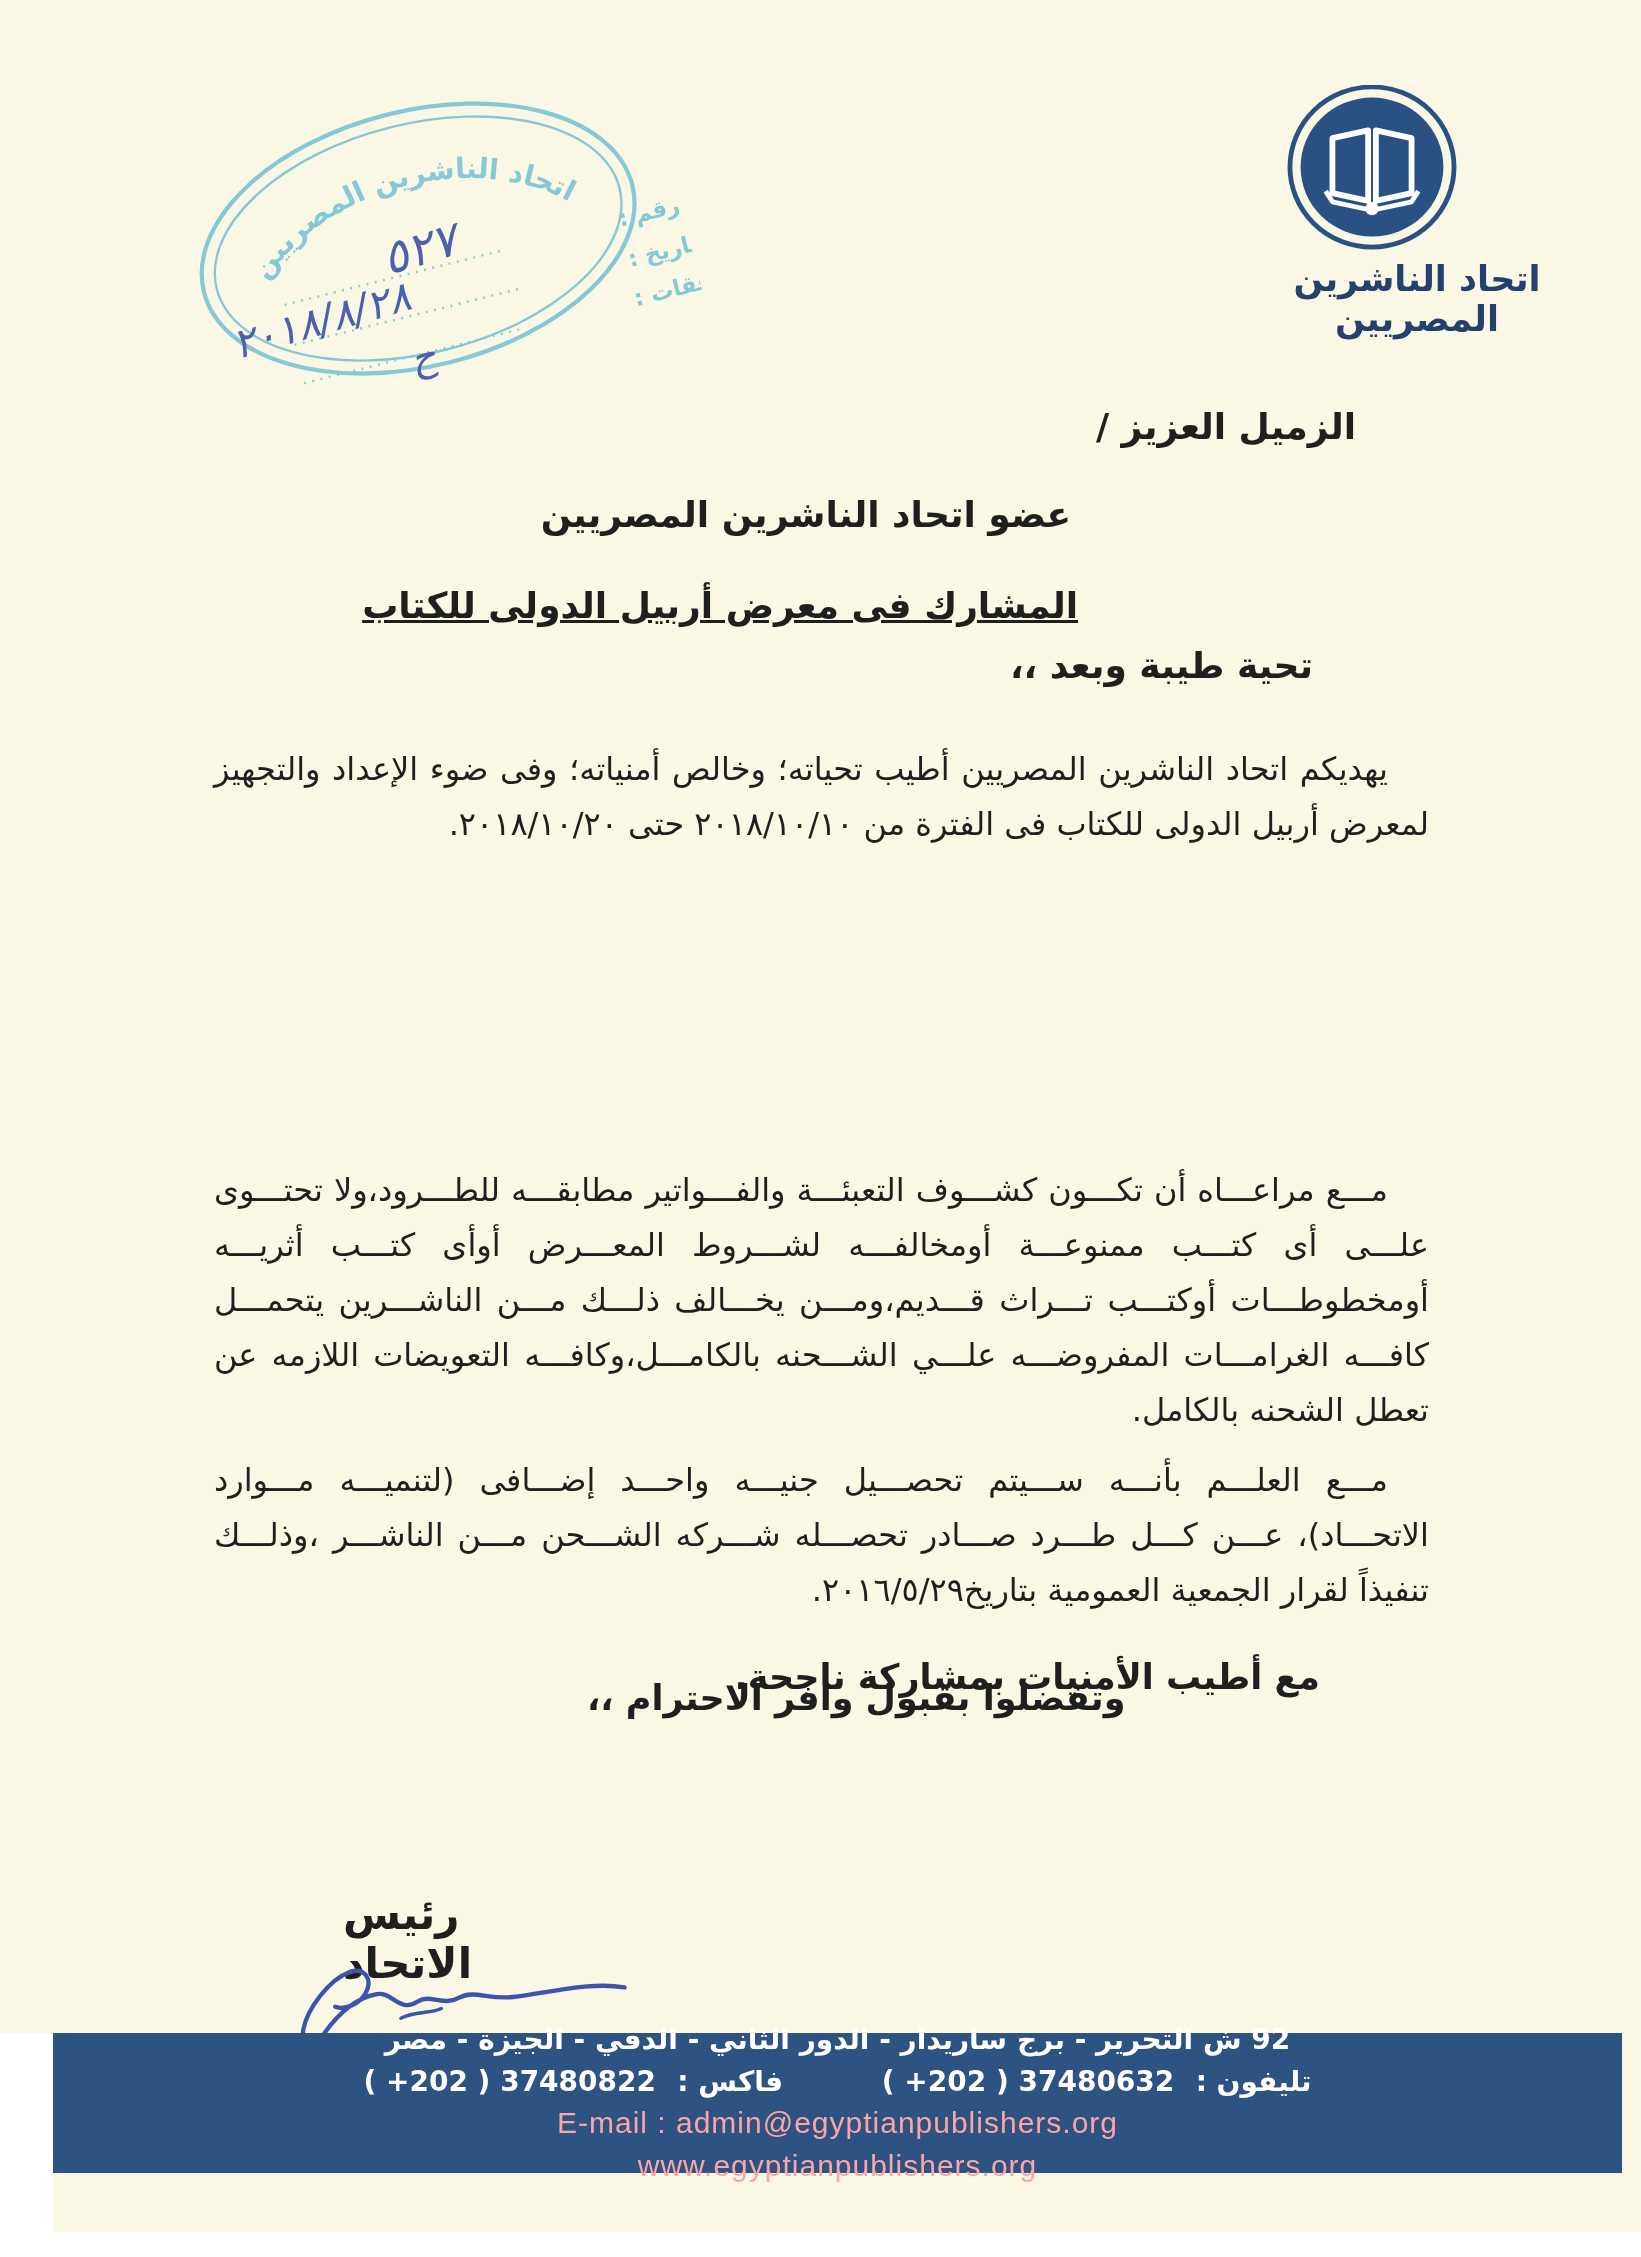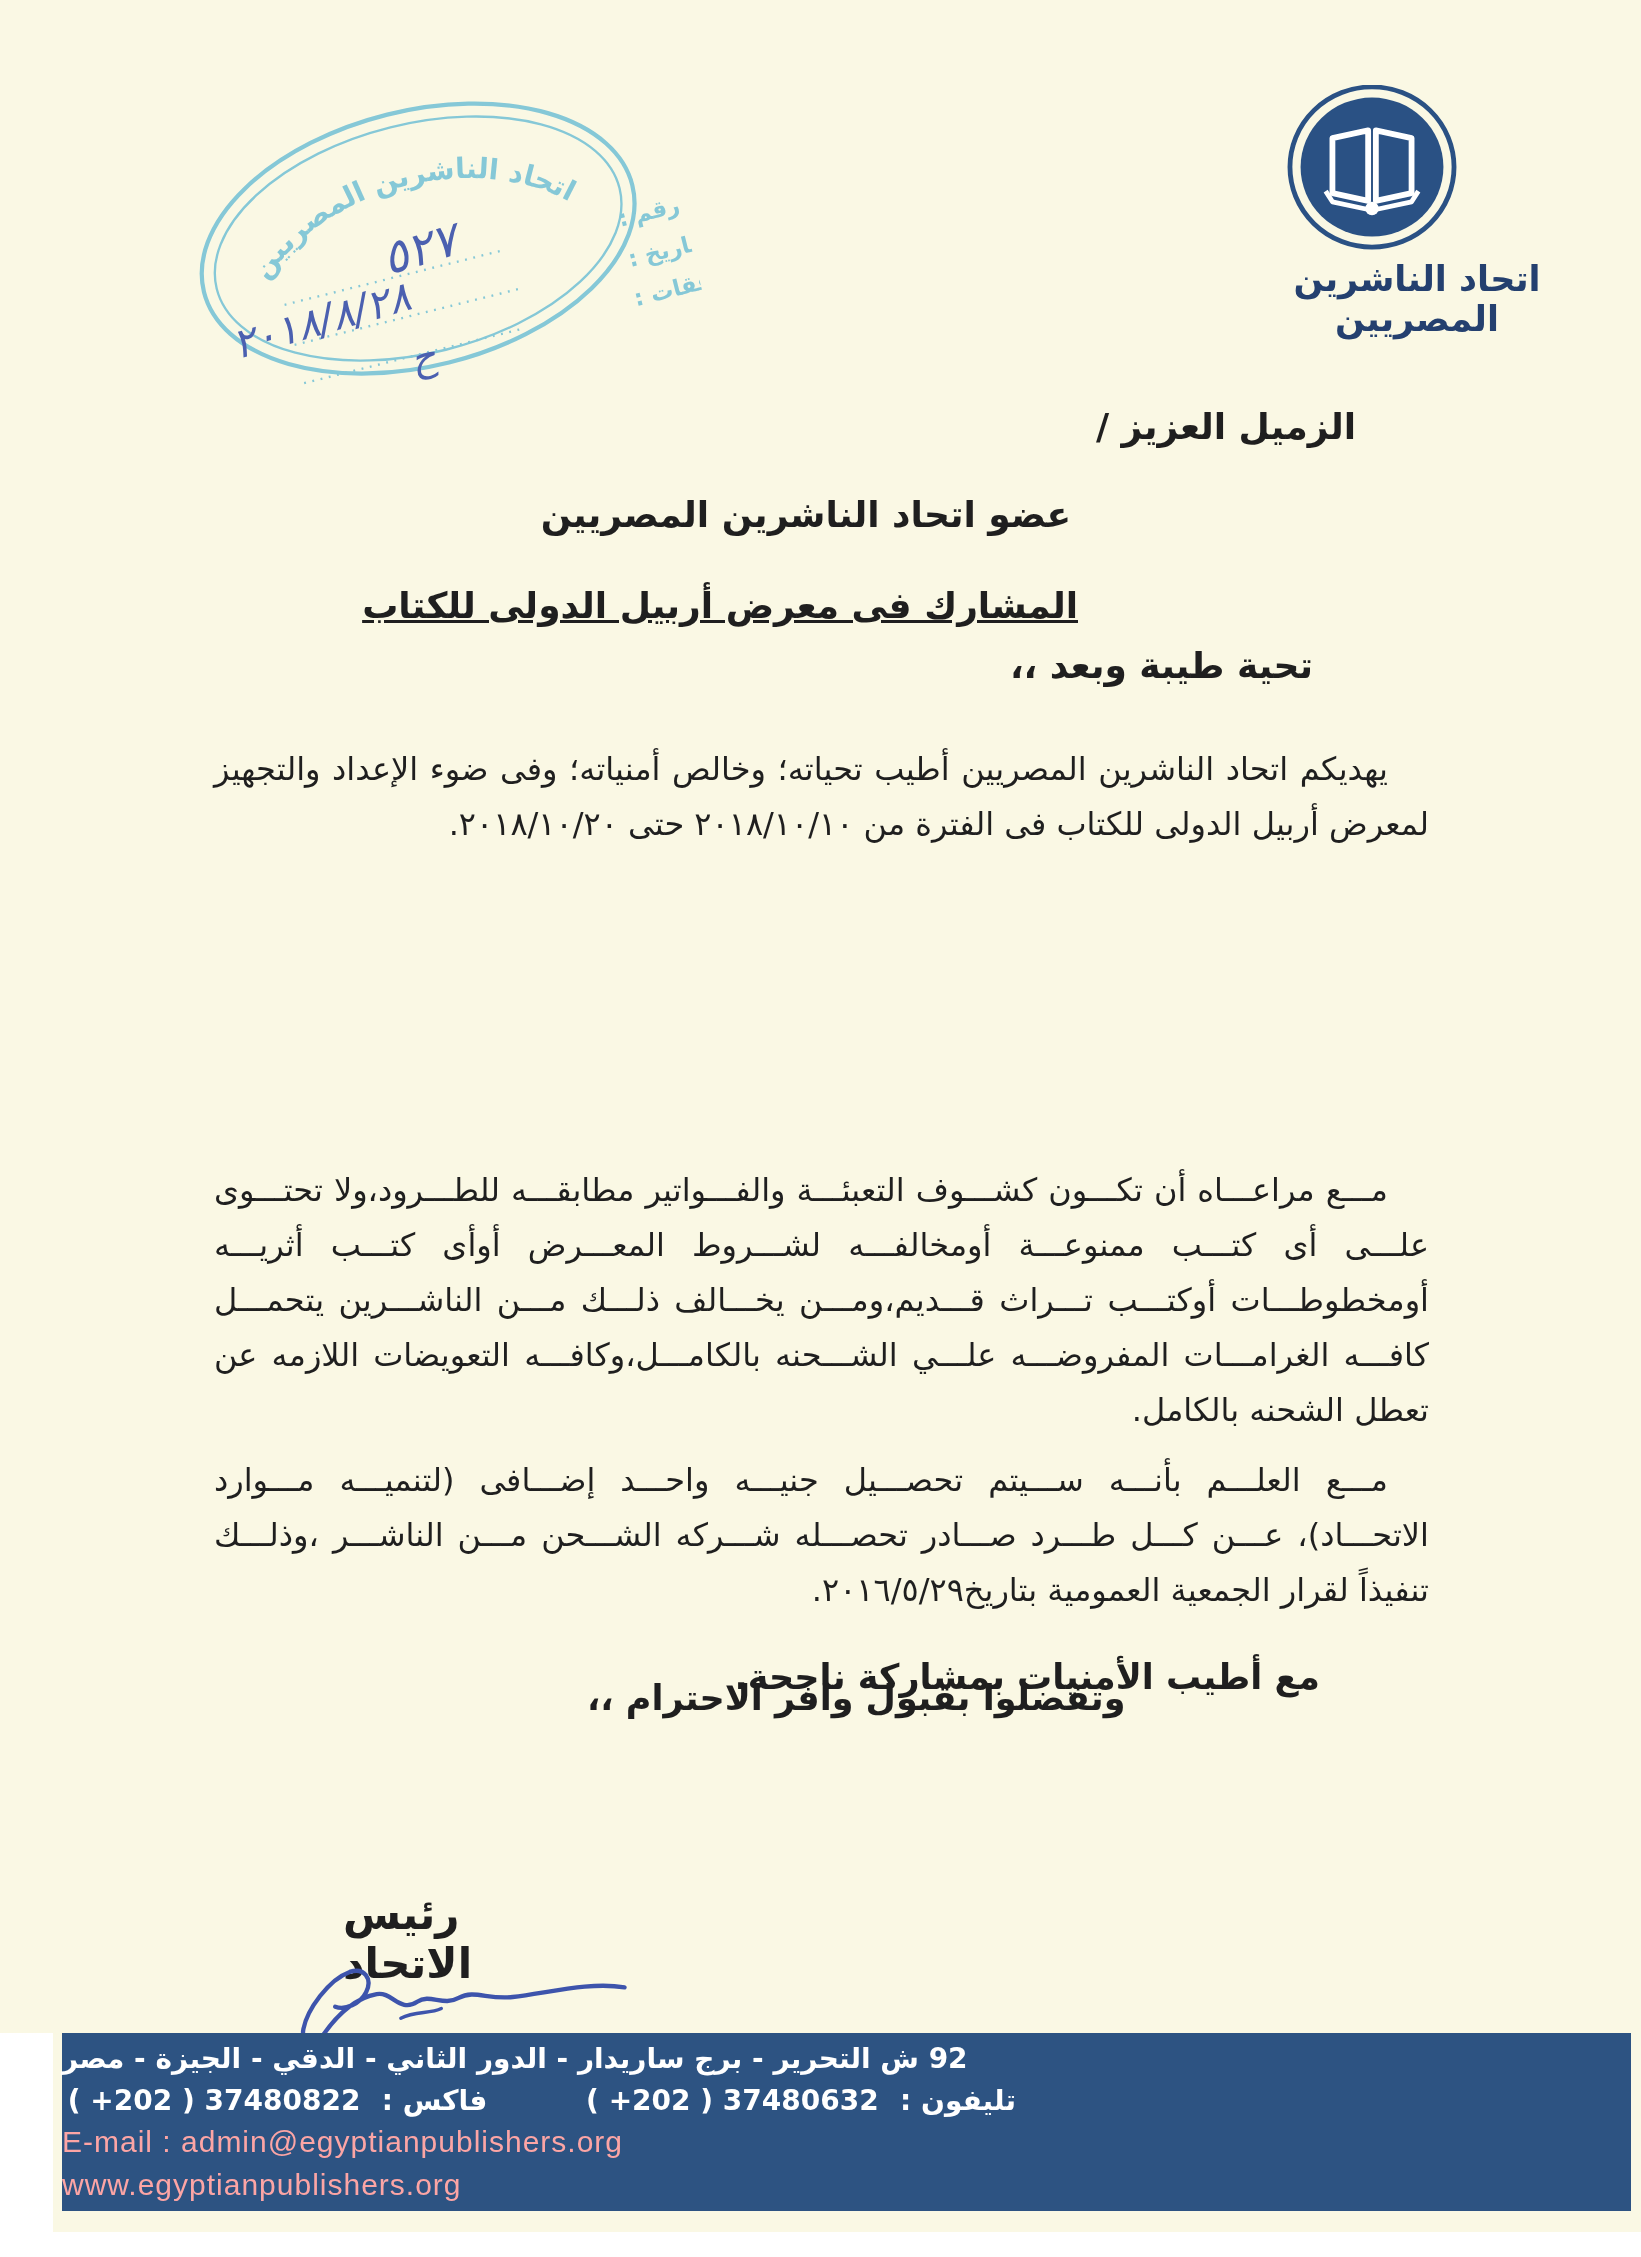--- a/index.html
+++ b/index.html
@@ -41,23 +41,23 @@
   .closing2{position:absolute; top:1678px; left:587px; direction:rtl;
     font-weight:bold; font-size:35px; white-space:nowrap;}
   
   .sig-title{position:absolute; top:1890px; left:343px; width:251px; text-align:left;
     direction:rtl; font-weight:bold; font-size:42px;}
   .sig-svg{position:absolute; left:285px; top:1943px; width:357px; height:108px;}
   .sig-name{position:absolute; top:2045px; left:352px; width:232px; text-align:center;
     direction:rtl; font-weight:bold; font-size:33px;}
   
   .footer{
-    position:absolute; left:62px; top:2033px; width:1569px; height:178px;
+    position:absolute; left:53px; top:2033px; width:1569px; height:140px;
     background:#2D5382; color:#ffffff;
-    display:flex; flex-direction:column; align-items:flex-start; justify-content:center;
+    display:flex; flex-direction:column; align-items:center; justify-content:center;
     gap:8.7px;
   }
   .f-line{direction:rtl; font-size:28px; font-weight:bold; white-space:nowrap;}
   .f-contact span{margin:0 5.8px;}
   .contact-gap{display:inline-block; width:56px;}
   .f-latin{direction:ltr; font-family:"Liberation Sans", sans-serif;
     font-size:30px; font-weight:normal; color:#fca5a5; letter-spacing:1px;}
   .bottom-strip{position:absolute; left:0; top:2232px; width:1641px; height:25px; background:#ffffff;}
   .left-strip{position:absolute; left:0; top:2033px; width:53px; height:224px; background:#ffffff;}
 </style>

